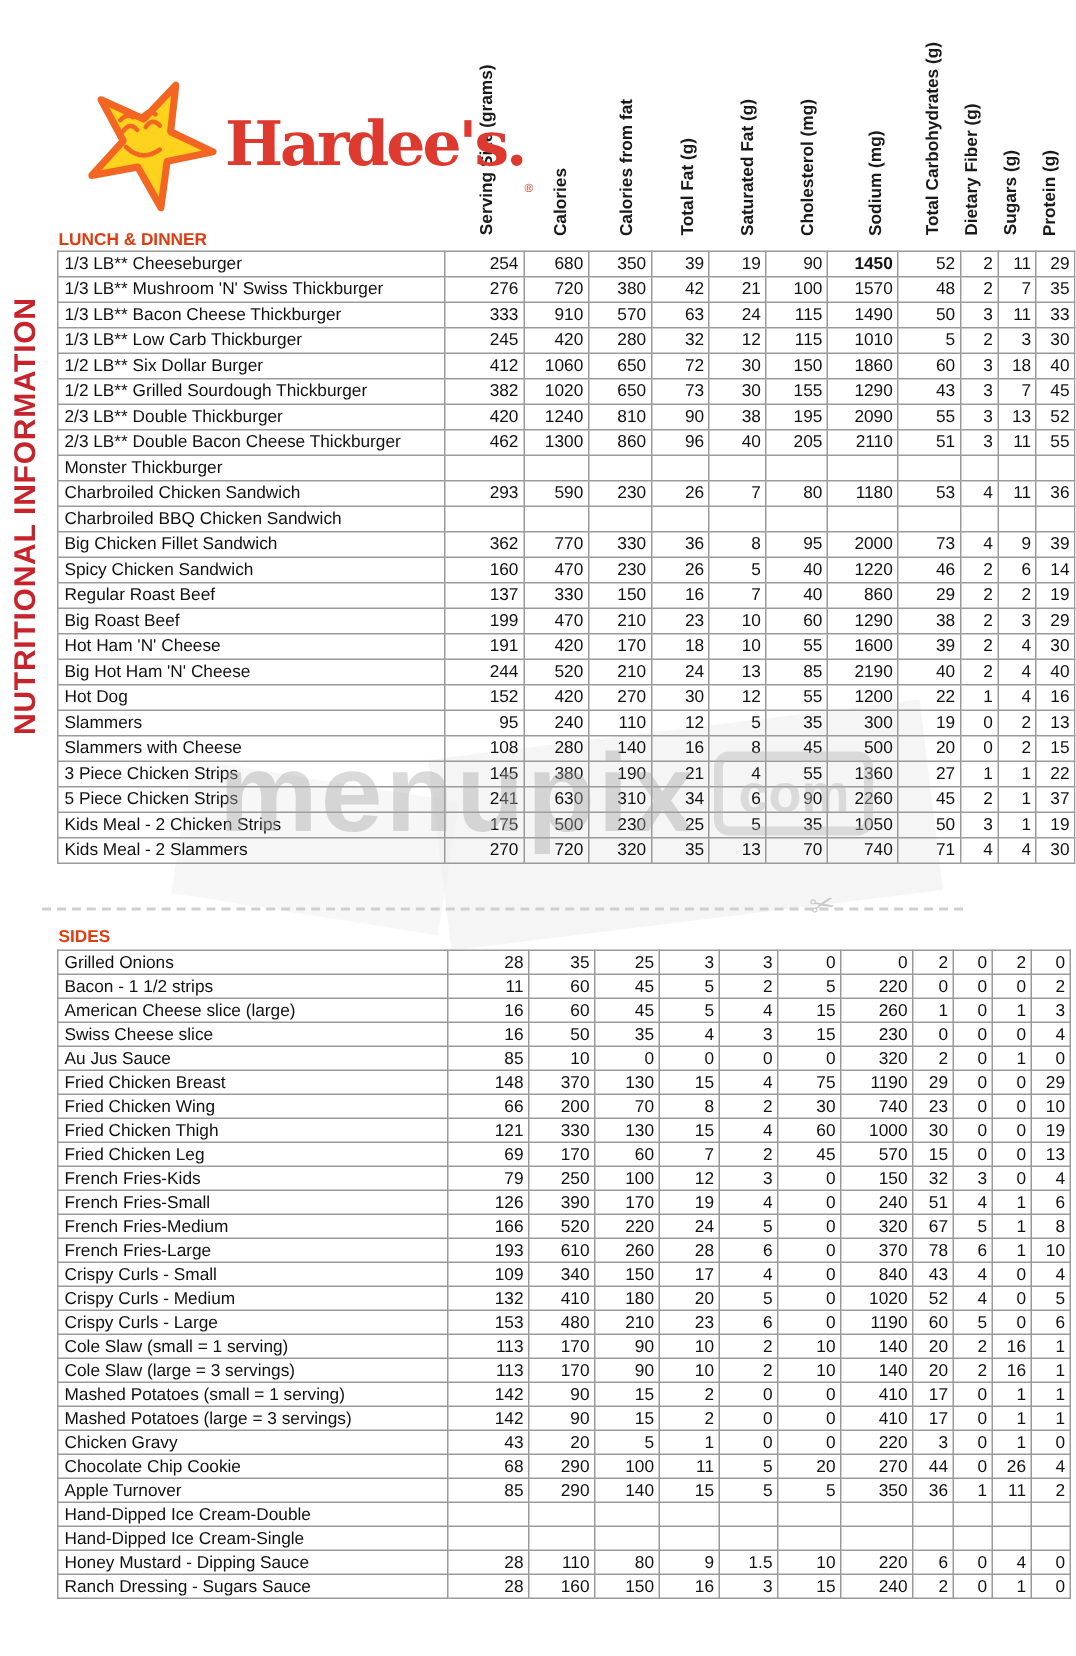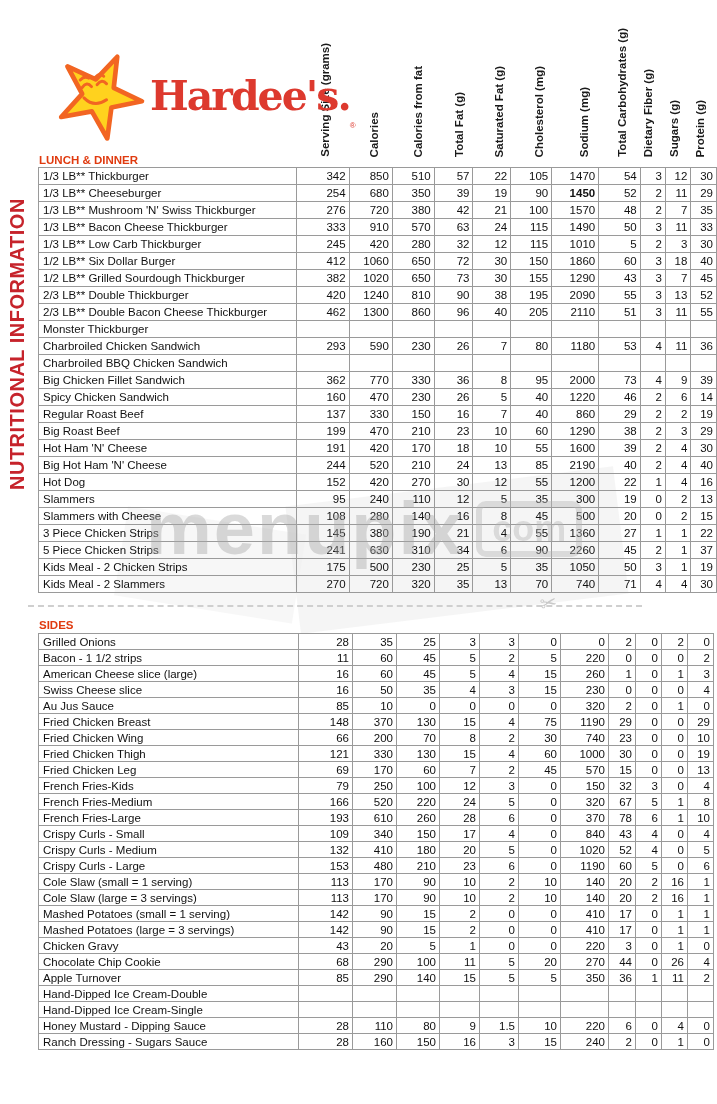--- a/index.html
+++ b/index.html
@@ -133,34 +133,20 @@
       </div>
       <div class="hcell" style="width: 26px;">
         <span class="vtext">Protein (g)</span>
       </div>
     </div>
 
   <div class="section-label s1">LUNCH &amp; DINNER</div>
   <table class="grid t1">
       <tbody id="tbody-0">
         <tr>
-          <td class="name">1/3 LB** Thickburger</td>
-          <td class="num" style="width: 54px;">342</td>
-          <td class="num" style="width: 44px;">850</td>
-          <td class="num" style="width: 43px;">510</td>
-          <td class="num" style="width: 40px;">57</td>
-          <td class="num" style="width: 39px;">22</td>
-          <td class="num" style="width: 42px;">105</td>
-          <td class="num" style="width: 48px;">1470</td>
-          <td class="num" style="width: 27px;">54</td>
-          <td class="num" style="width: 26px;">3</td>
-          <td class="num" style="width: 26px;">12</td>
-          <td class="num" style="width: 26px;">30</td>
-        </tr>
-        <tr>
           <td class="name">1/3 LB** Cheeseburger</td>
           <td class="num" style="width: 54px;">254</td>
           <td class="num" style="width: 44px;">680</td>
           <td class="num" style="width: 43px;">350</td>
           <td class="num" style="width: 40px;">39</td>
           <td class="num" style="width: 39px;">19</td>
           <td class="num" style="width: 42px;">90</td>
           <td class="num" style="width: 48px; font-weight: bold;">1450</td>
           <td class="num" style="width: 27px;">52</td>
           <td class="num" style="width: 26px;">2</td>
@@ -629,20 +615,34 @@
           <td class="num" style="width: 40px;">12</td>
           <td class="num" style="width: 39px;">3</td>
           <td class="num" style="width: 42px;">0</td>
           <td class="num" style="width: 48px;">150</td>
           <td class="num" style="width: 27px;">32</td>
           <td class="num" style="width: 26px;">3</td>
           <td class="num" style="width: 26px;">0</td>
           <td class="num" style="width: 26px;">4</td>
         </tr>
         <tr>
+          <td class="name">French Fries-Small</td>
+          <td class="num" style="width: 54px;">126</td>
+          <td class="num" style="width: 44px;">390</td>
+          <td class="num" style="width: 43px;">170</td>
+          <td class="num" style="width: 40px;">19</td>
+          <td class="num" style="width: 39px;">4</td>
+          <td class="num" style="width: 42px;">0</td>
+          <td class="num" style="width: 48px;">240</td>
+          <td class="num" style="width: 27px;">51</td>
+          <td class="num" style="width: 26px;">4</td>
+          <td class="num" style="width: 26px;">1</td>
+          <td class="num" style="width: 26px;">6</td>
+        </tr>
+        <tr>
           <td class="name">French Fries-Medium</td>
           <td class="num" style="width: 54px;">166</td>
           <td class="num" style="width: 44px;">520</td>
           <td class="num" style="width: 43px;">220</td>
           <td class="num" style="width: 40px;">24</td>
           <td class="num" style="width: 39px;">5</td>
           <td class="num" style="width: 42px;">0</td>
           <td class="num" style="width: 48px;">320</td>
           <td class="num" style="width: 27px;">67</td>
           <td class="num" style="width: 26px;">5</td>

